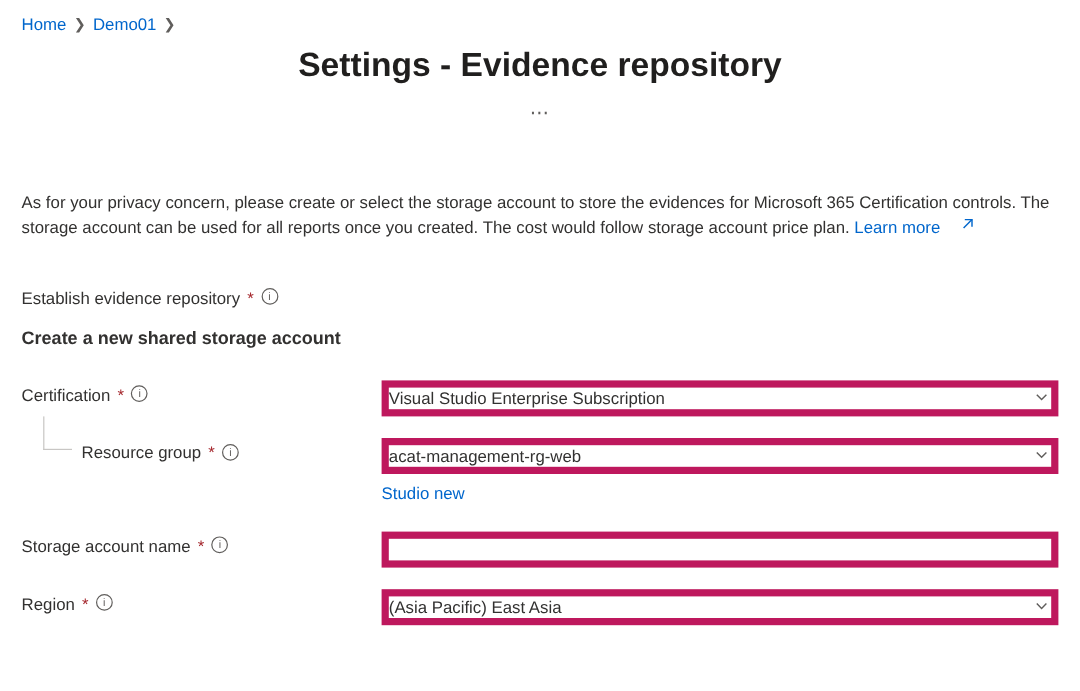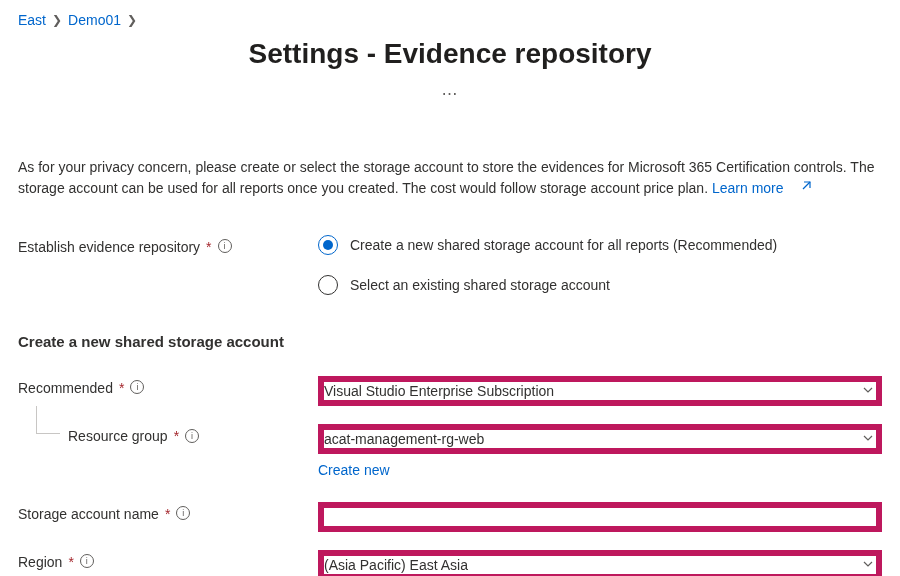--- a/index.html
+++ b/index.html
@@ -64,21 +64,21 @@
       border-left: 1px solid #c8c6c4; border-bottom: 1px solid #c8c6c4;
     }
     .create-new-link { color: #0066cc; text-decoration: none; font-size: 14px; margin-left: 300px; display: inline-block; margin-top: 2px; margin-bottom: 24px; }
   </style>
 </head>
 <body>
 
 
 
 <nav class="breadcrumb">
-  <a href="#">East</a>
+  <a href="#">Home</a>
   <span class="bc-sep">❯</span>
   <a href="#">Demo01</a>
   <span class="bc-sep">❯</span>
 </nav>
 
 <div class="title-row">
   <h1>Settings - Evidence repository</h1>
   <span class="ellipsis-btn">⋯</span>
 </div>
 
@@ -94,39 +94,27 @@
     </span>
   </a>
 </p>
 
 <div class="form-row">
   <div class="label-col">
     <span>Establish evidence repository</span>
     <span class="required">*</span>
     <span class="info-icon">i</span>
   </div>
-  <div class="control-col">
-    <label class="radio-option">
-      <span class="radio-outer selected">
-          <span class="radio-inner"></span>
-        </span>
-      <span>Create a new shared storage account for all reports (Recommended)</span>
-    </label>
-    <label class="radio-option">
-      <span class="radio-outer"></span>
-      <span>Select an existing shared storage account</span>
-    </label>
-  </div>
 </div>
 
 <div class="section-title">Create a new shared storage account</div>
 
 <div class="form-row">
   <div class="label-col">
-    <span>Recommended</span>
+    <span>Certification</span>
     <span class="required">*</span>
     <span class="info-icon">i</span>
   </div>
   <div class="control-col">
     <div class="dropdown-wrap">
       <div class="dropdown">
         <span>Visual Studio Enterprise Subscription</span>
       </div>
       <span class="chevron">
         <svg width="12" height="12" viewBox="0 0 12 12">
@@ -150,21 +138,21 @@
         <span>acat-management-rg-web</span>
       </div>
       <span class="chevron">
         <svg width="12" height="12" viewBox="0 0 12 12">
             <path d="M2 4 L6 8 L10 4" fill="none" stroke="#605e5c" stroke-width="1.2"></path>
           </svg>
       </span>
     </div>
   </div>
 </div>
-<a href="#" class="create-new-link">Create new</a>
+<a href="#" class="create-new-link">Studio new</a>
 
 <div class="form-row">
   <div class="label-col">
     <span>Storage account name</span>
     <span class="required">*</span>
     <span class="info-icon">i</span>
   </div>
   <div class="control-col">
     <input type="text" class="text-input" value="" style="">
   </div>

